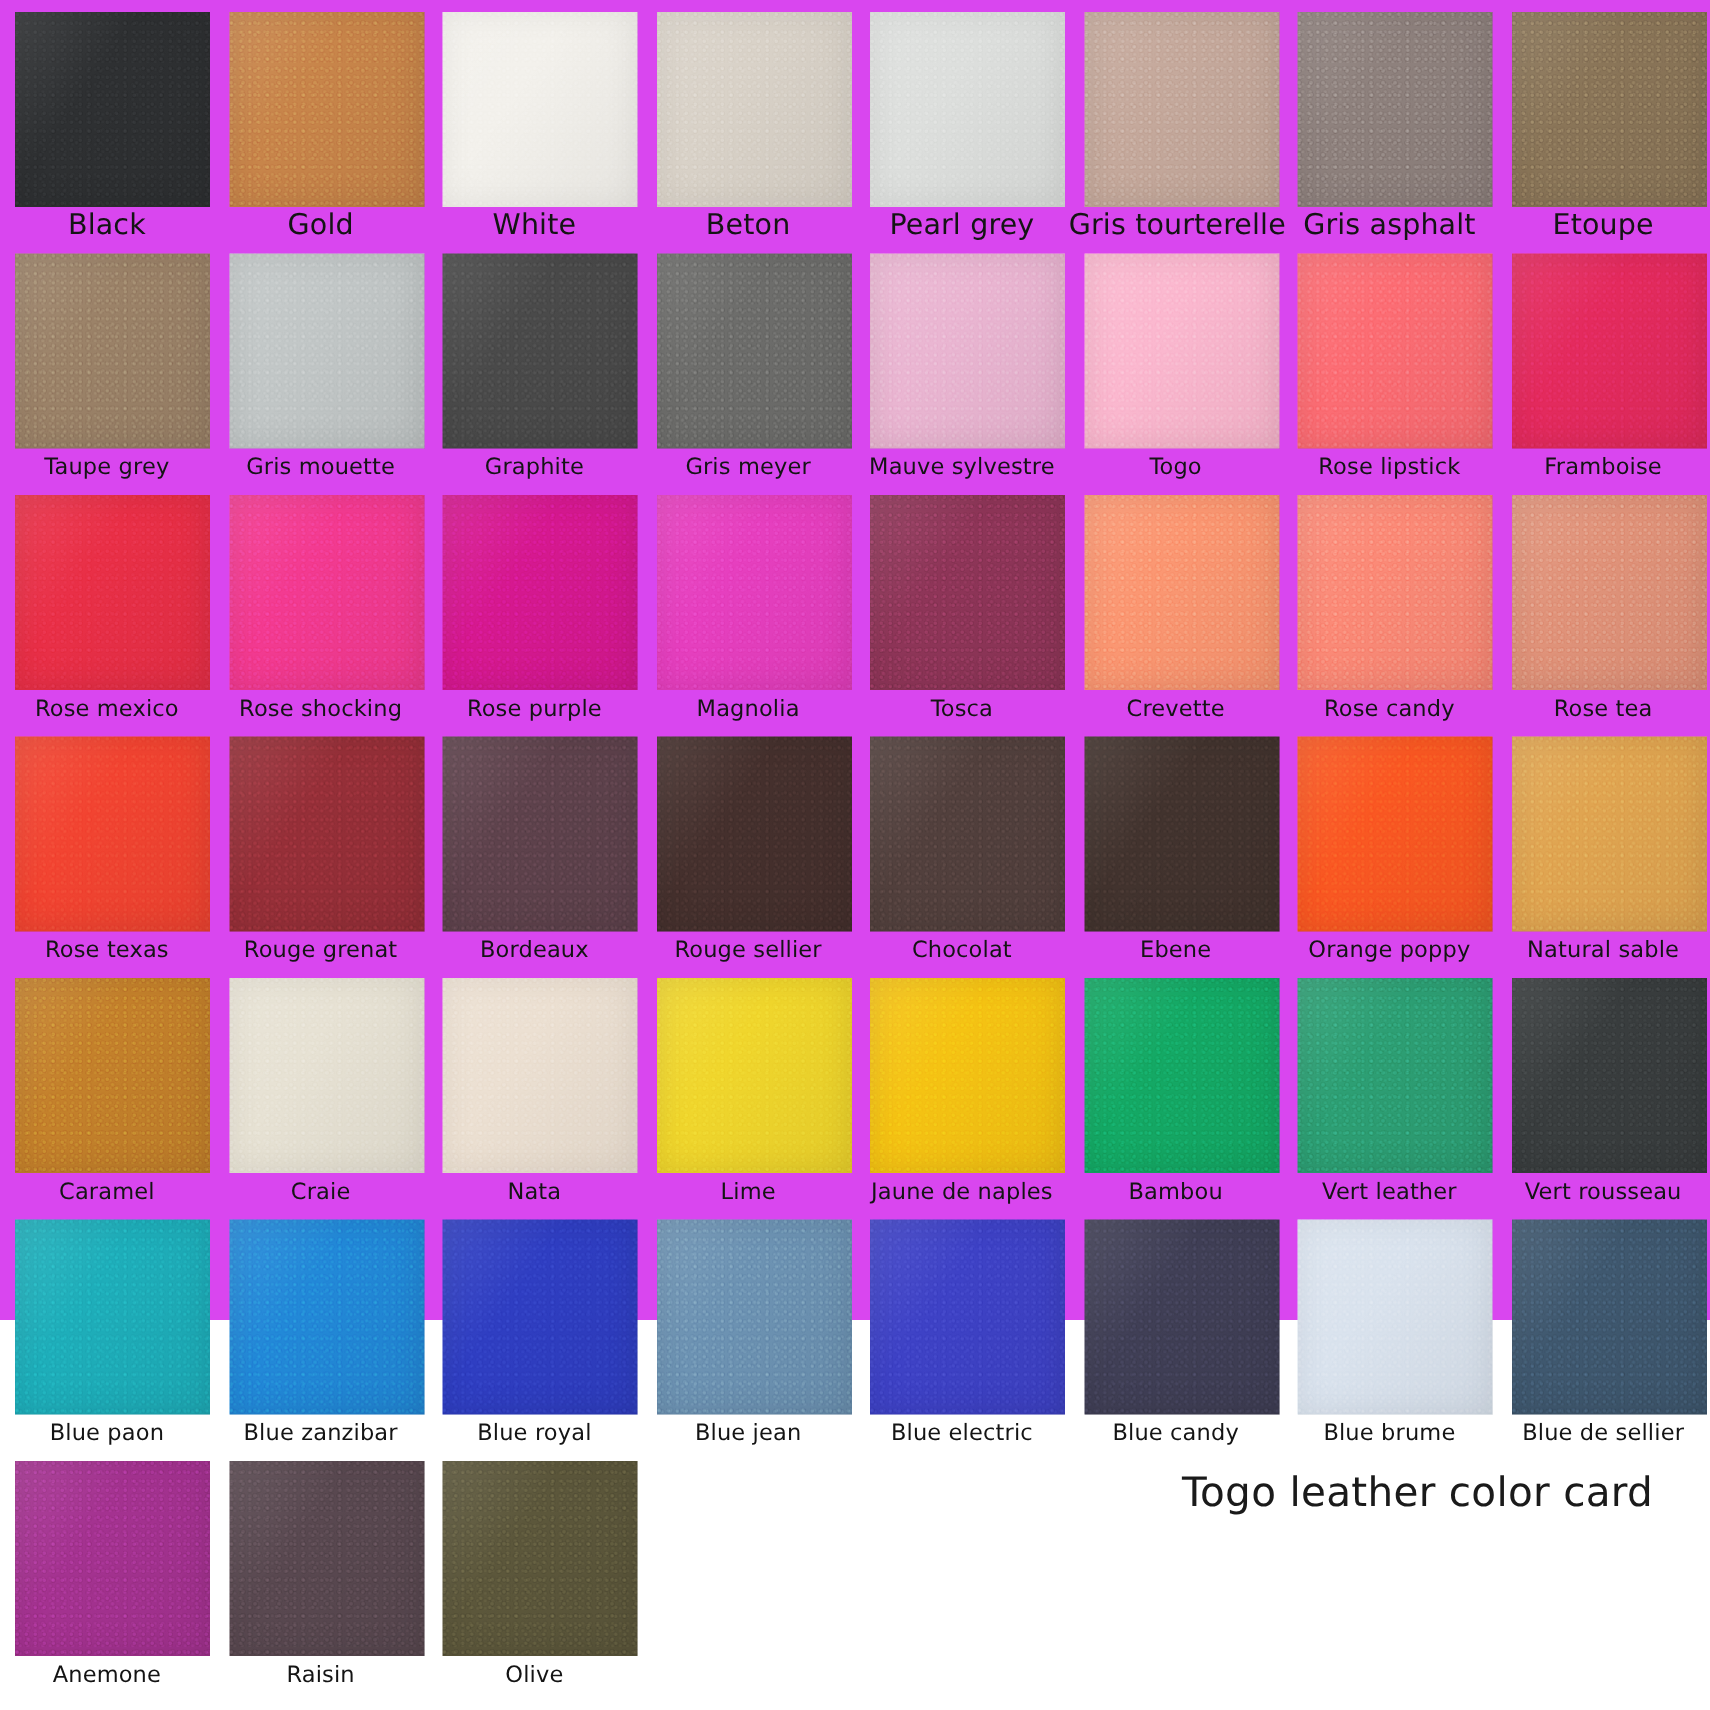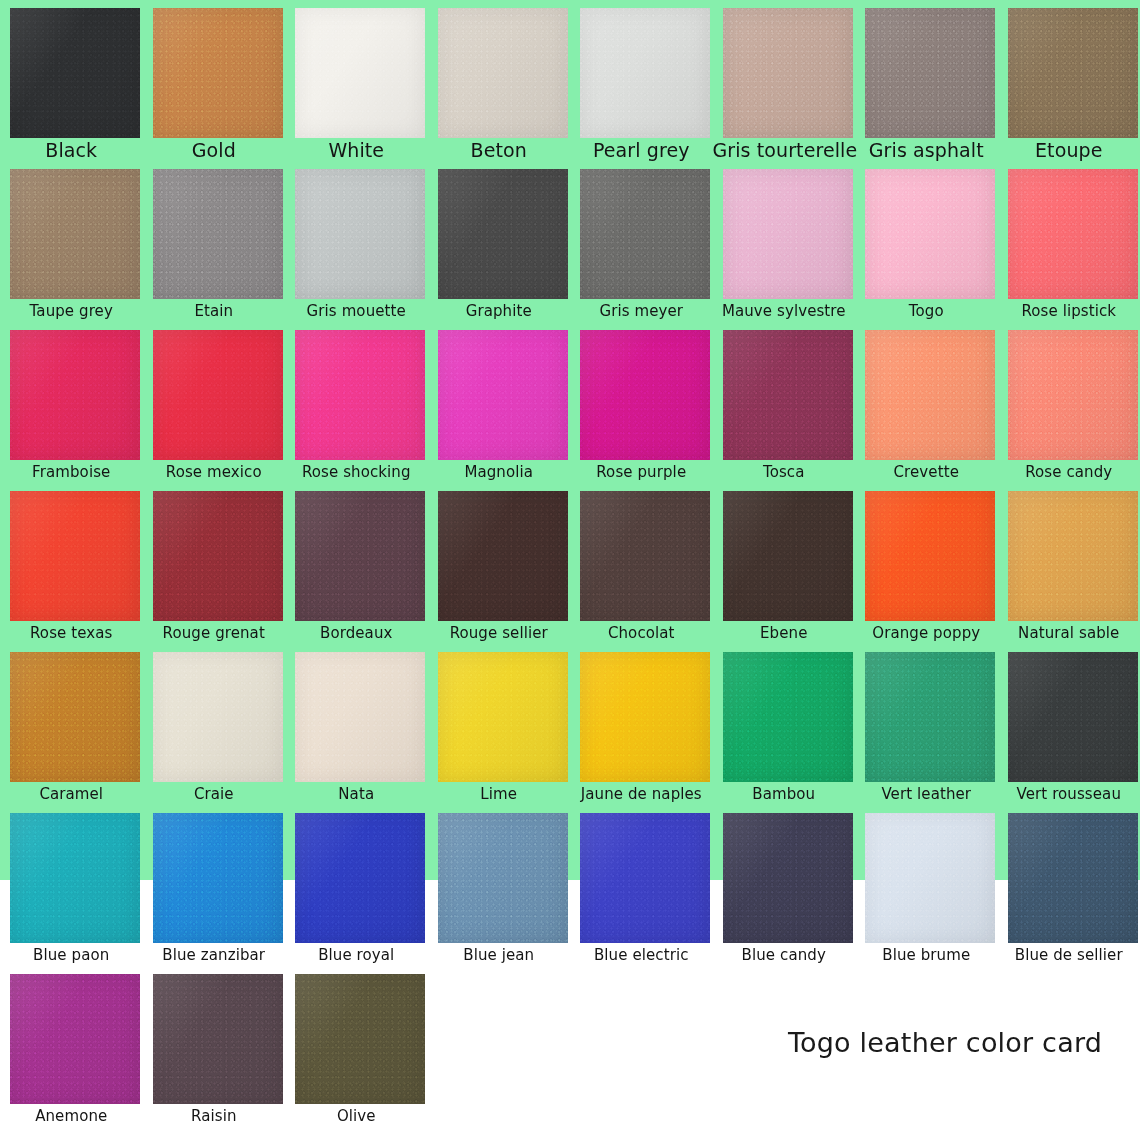--- a/index.html
+++ b/index.html
@@ -12,21 +12,21 @@
     width: 1140px;
     height: 1140px;
     font-family: "DejaVu Sans", "Liberation Sans", sans-serif;
     overflow: hidden;
   }
 
   #card {
     position: relative;
     width: 1140px;
     height: 880px;
-    background: #86efac;
+    background: #d946ef;
   }
 
   .grid {
     position: absolute;
     left: 0;
     top: 0;
     width: 1140px;
     height: 1140px;
     display: grid;
     grid-template-columns: repeat(8, 142.5px);
@@ -95,21 +95,21 @@
     color: #141414;
     letter-spacing: 0.1px;
     white-space: nowrap;
   }
 
   .label.r1 { font-size: 19px; line-height: 22px; top: 139px; }
 
   .title {
     position: absolute;
     left: 765px;
-    top: 1026px;
+    top: 979px;
     width: 360px;
     text-align: center;
     font-size: 27px;
     line-height: 34px;
     color: #1a1a1a;
     letter-spacing: 0.2px;
     white-space: nowrap;
   }
 </style>
 </head>
@@ -147,24 +147,20 @@
       </div>
       <div class="cell">
         <div class="swatch" title="Etoupe" style="background-color: rgb(138, 117, 88);"></div>
         <div class="label r1">Etoupe</div>
       </div>
       <div class="cell">
         <div class="swatch" title="Taupe grey" style="background-color: rgb(155, 130, 104);"></div>
         <div class="label">Taupe grey</div>
       </div>
       <div class="cell">
-        <div class="swatch" title="Etain" style="background-color: rgb(141, 138, 139);"></div>
-        <div class="label">Etain</div>
-      </div>
-      <div class="cell">
         <div class="swatch" title="Gris mouette" style="background-color: rgb(194, 199, 199);"></div>
         <div class="label">Gris mouette</div>
       </div>
       <div class="cell">
         <div class="swatch" title="Graphite" style="background-color: rgb(74, 74, 74);"></div>
         <div class="label">Graphite</div>
       </div>
       <div class="cell">
         <div class="swatch" title="Gris meyer" style="background-color: rgb(109, 109, 107);"></div>
         <div class="label">Gris meyer</div>
@@ -187,38 +183,42 @@
       </div>
       <div class="cell">
         <div class="swatch" title="Rose mexico" style="background-color: rgb(233, 47, 71);"></div>
         <div class="label">Rose mexico</div>
       </div>
       <div class="cell">
         <div class="swatch" title="Rose shocking" style="background-color: rgb(243, 58, 145);"></div>
         <div class="label">Rose shocking</div>
       </div>
       <div class="cell">
+        <div class="swatch" title="Rose purple" style="background-color: rgb(214, 24, 144);"></div>
+        <div class="label">Rose purple</div>
+      </div>
+      <div class="cell">
         <div class="swatch" title="Magnolia" style="background-color: rgb(230, 63, 191);"></div>
         <div class="label">Magnolia</div>
       </div>
       <div class="cell">
-        <div class="swatch" title="Rose purple" style="background-color: rgb(214, 24, 144);"></div>
-        <div class="label">Rose purple</div>
-      </div>
-      <div class="cell">
         <div class="swatch" title="Tosca" style="background-color: rgb(142, 53, 88);"></div>
         <div class="label">Tosca</div>
       </div>
       <div class="cell">
         <div class="swatch" title="Crevette" style="background-color: rgb(251, 151, 114);"></div>
         <div class="label">Crevette</div>
       </div>
       <div class="cell">
         <div class="swatch" title="Rose candy" style="background-color: rgb(251, 138, 119);"></div>
         <div class="label">Rose candy</div>
+      </div>
+      <div class="cell">
+        <div class="swatch" title="Rose tea" style="background-color: rgb(224, 147, 122);"></div>
+        <div class="label">Rose tea</div>
       </div>
       <div class="cell">
         <div class="swatch" title="Rose texas" style="background-color: rgb(242, 68, 49);"></div>
         <div class="label">Rose texas</div>
       </div>
       <div class="cell">
         <div class="swatch" title="Rouge grenat" style="background-color: rgb(150, 47, 56);"></div>
         <div class="label">Rouge grenat</div>
       </div>
       <div class="cell">

